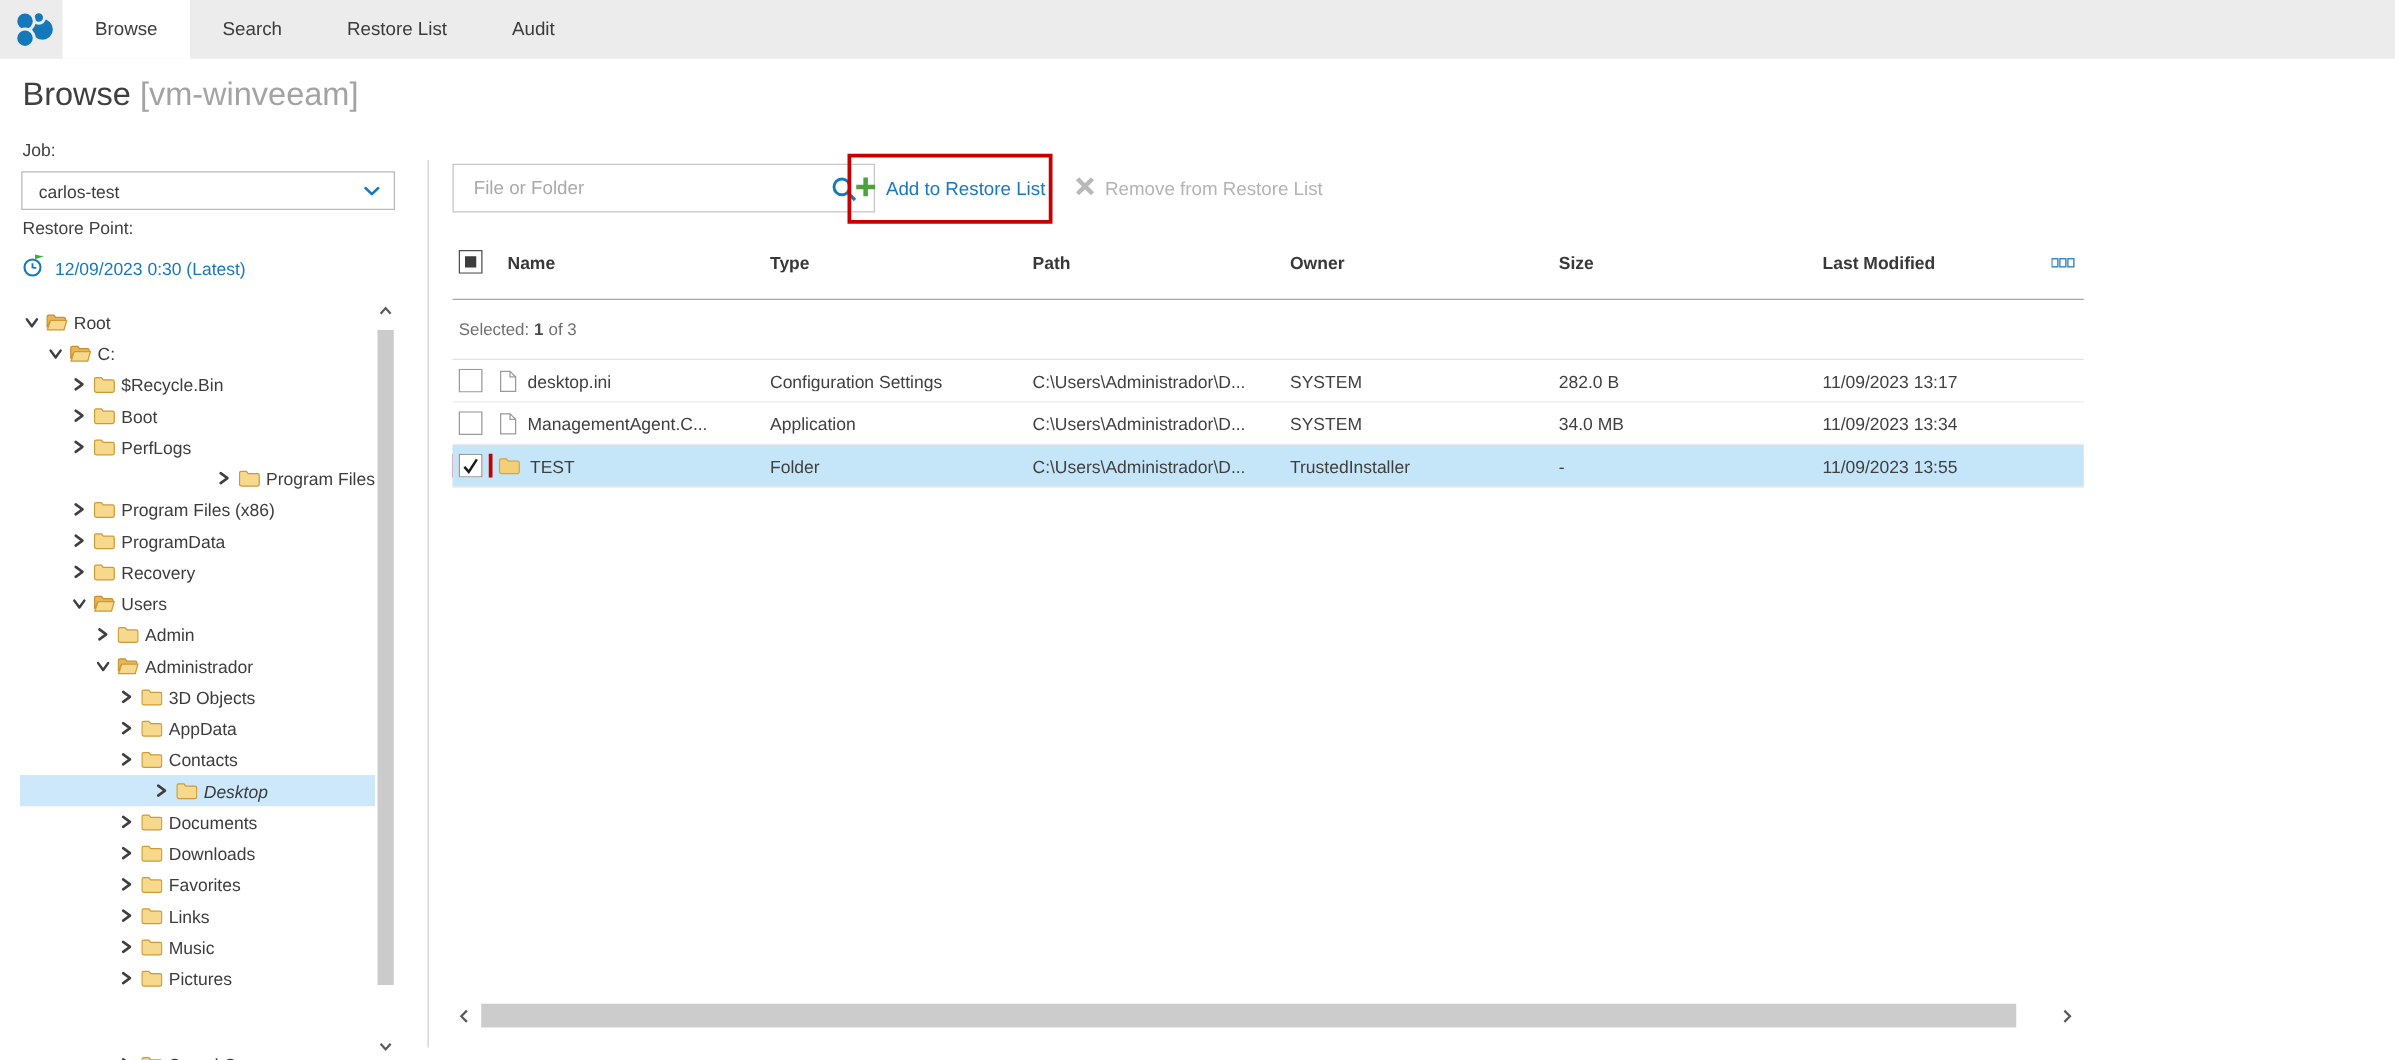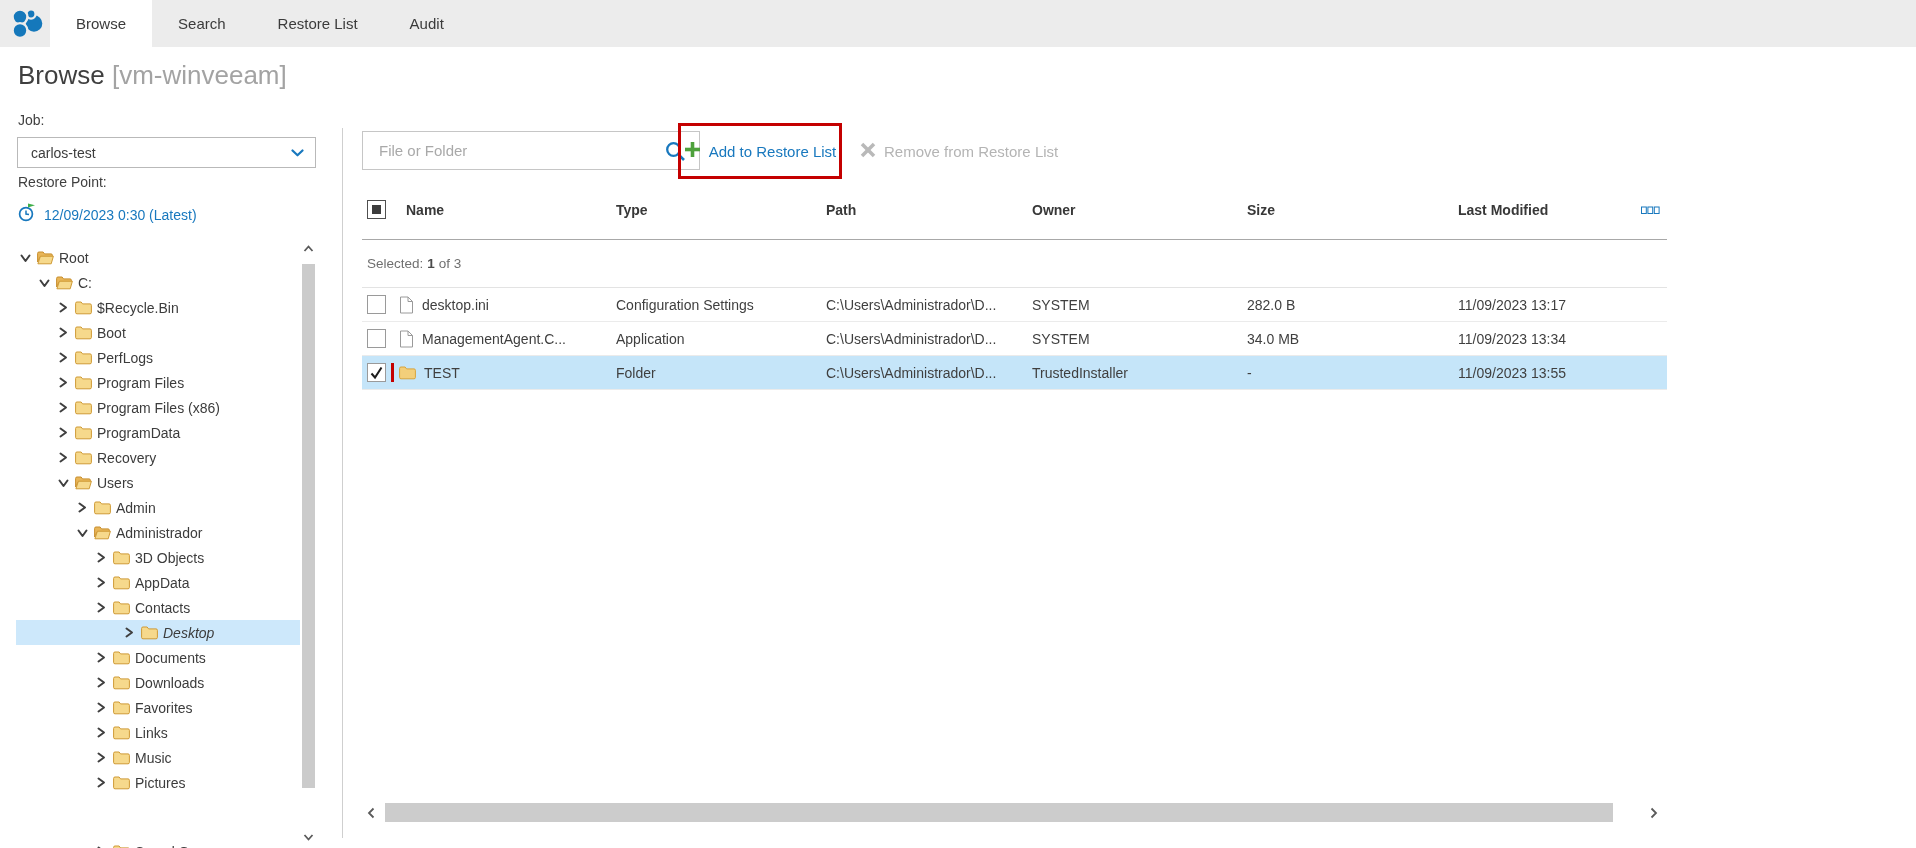--- a/index.html
+++ b/index.html
@@ -234,21 +234,21 @@
       </span>
       <span class="fold">
         <svg class="folder-closed" width="17" height="14" viewBox="0 0 17 14">
           <path d="M0.6 2.4 Q0.6 1 2 1 H6.1 L7.6 2.9 H15 Q16.4 2.9 16.4 4.3 V11.4 Q16.4 12.8 15 12.8 H2 Q0.6 12.8 0.6 11.4 Z" fill="#f6d98c" stroke="#cf9a35"></path>
         </svg>
 
       </span>
       <span class="tlabel">PerfLogs</span>
     </div>
 
-    <div class="tree-row" style="padding-left: 42px;">
+    <div class="tree-row" style="padding-left: 42px; justify-content: flex-end;">
       <span class="chevbox">
         <svg class="chev-right" width="10" height="11" viewBox="0 0 10 11">
           <polyline points="2.5,1.5 8,5.5 2.5,9.5" fill="none" stroke="#3f3f3f" stroke-width="2" stroke-linecap="round" stroke-linejoin="round"></polyline>
         </svg>
 
       </span>
       <span class="fold">
         <svg class="folder-closed" width="17" height="14" viewBox="0 0 17 14">
           <path d="M0.6 2.4 Q0.6 1 2 1 H6.1 L7.6 2.9 H15 Q16.4 2.9 16.4 4.3 V11.4 Q16.4 12.8 15 12.8 H2 Q0.6 12.8 0.6 11.4 Z" fill="#f6d98c" stroke="#cf9a35"></path>
         </svg>

